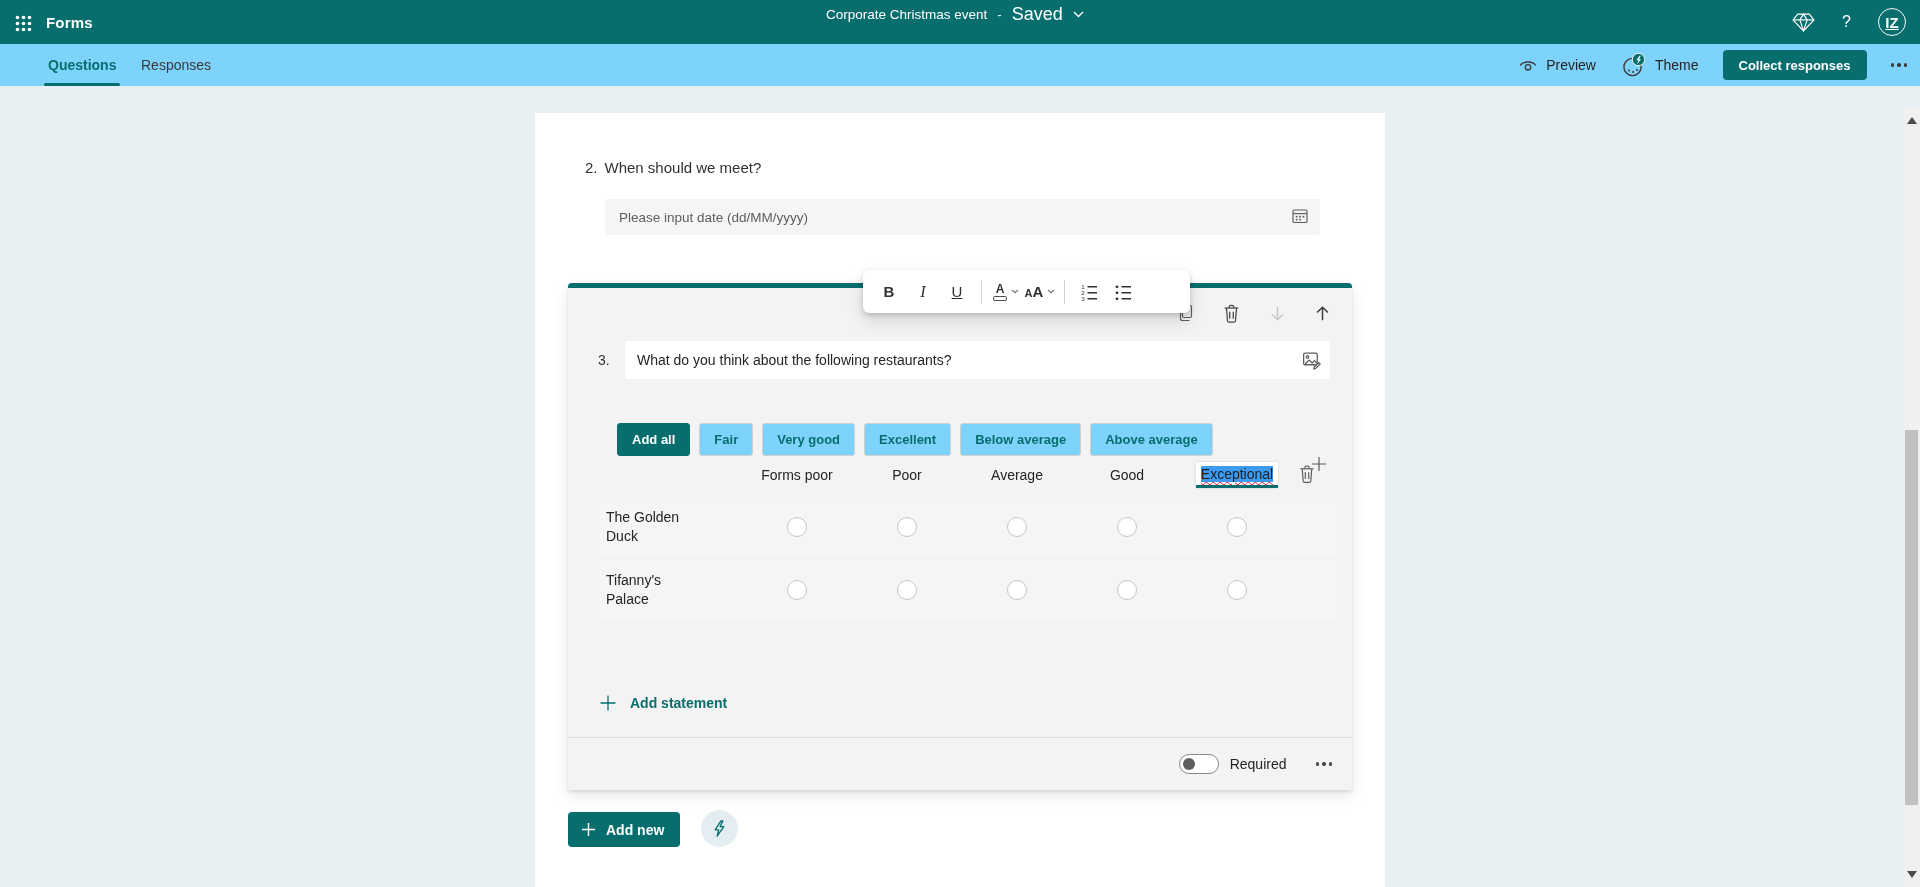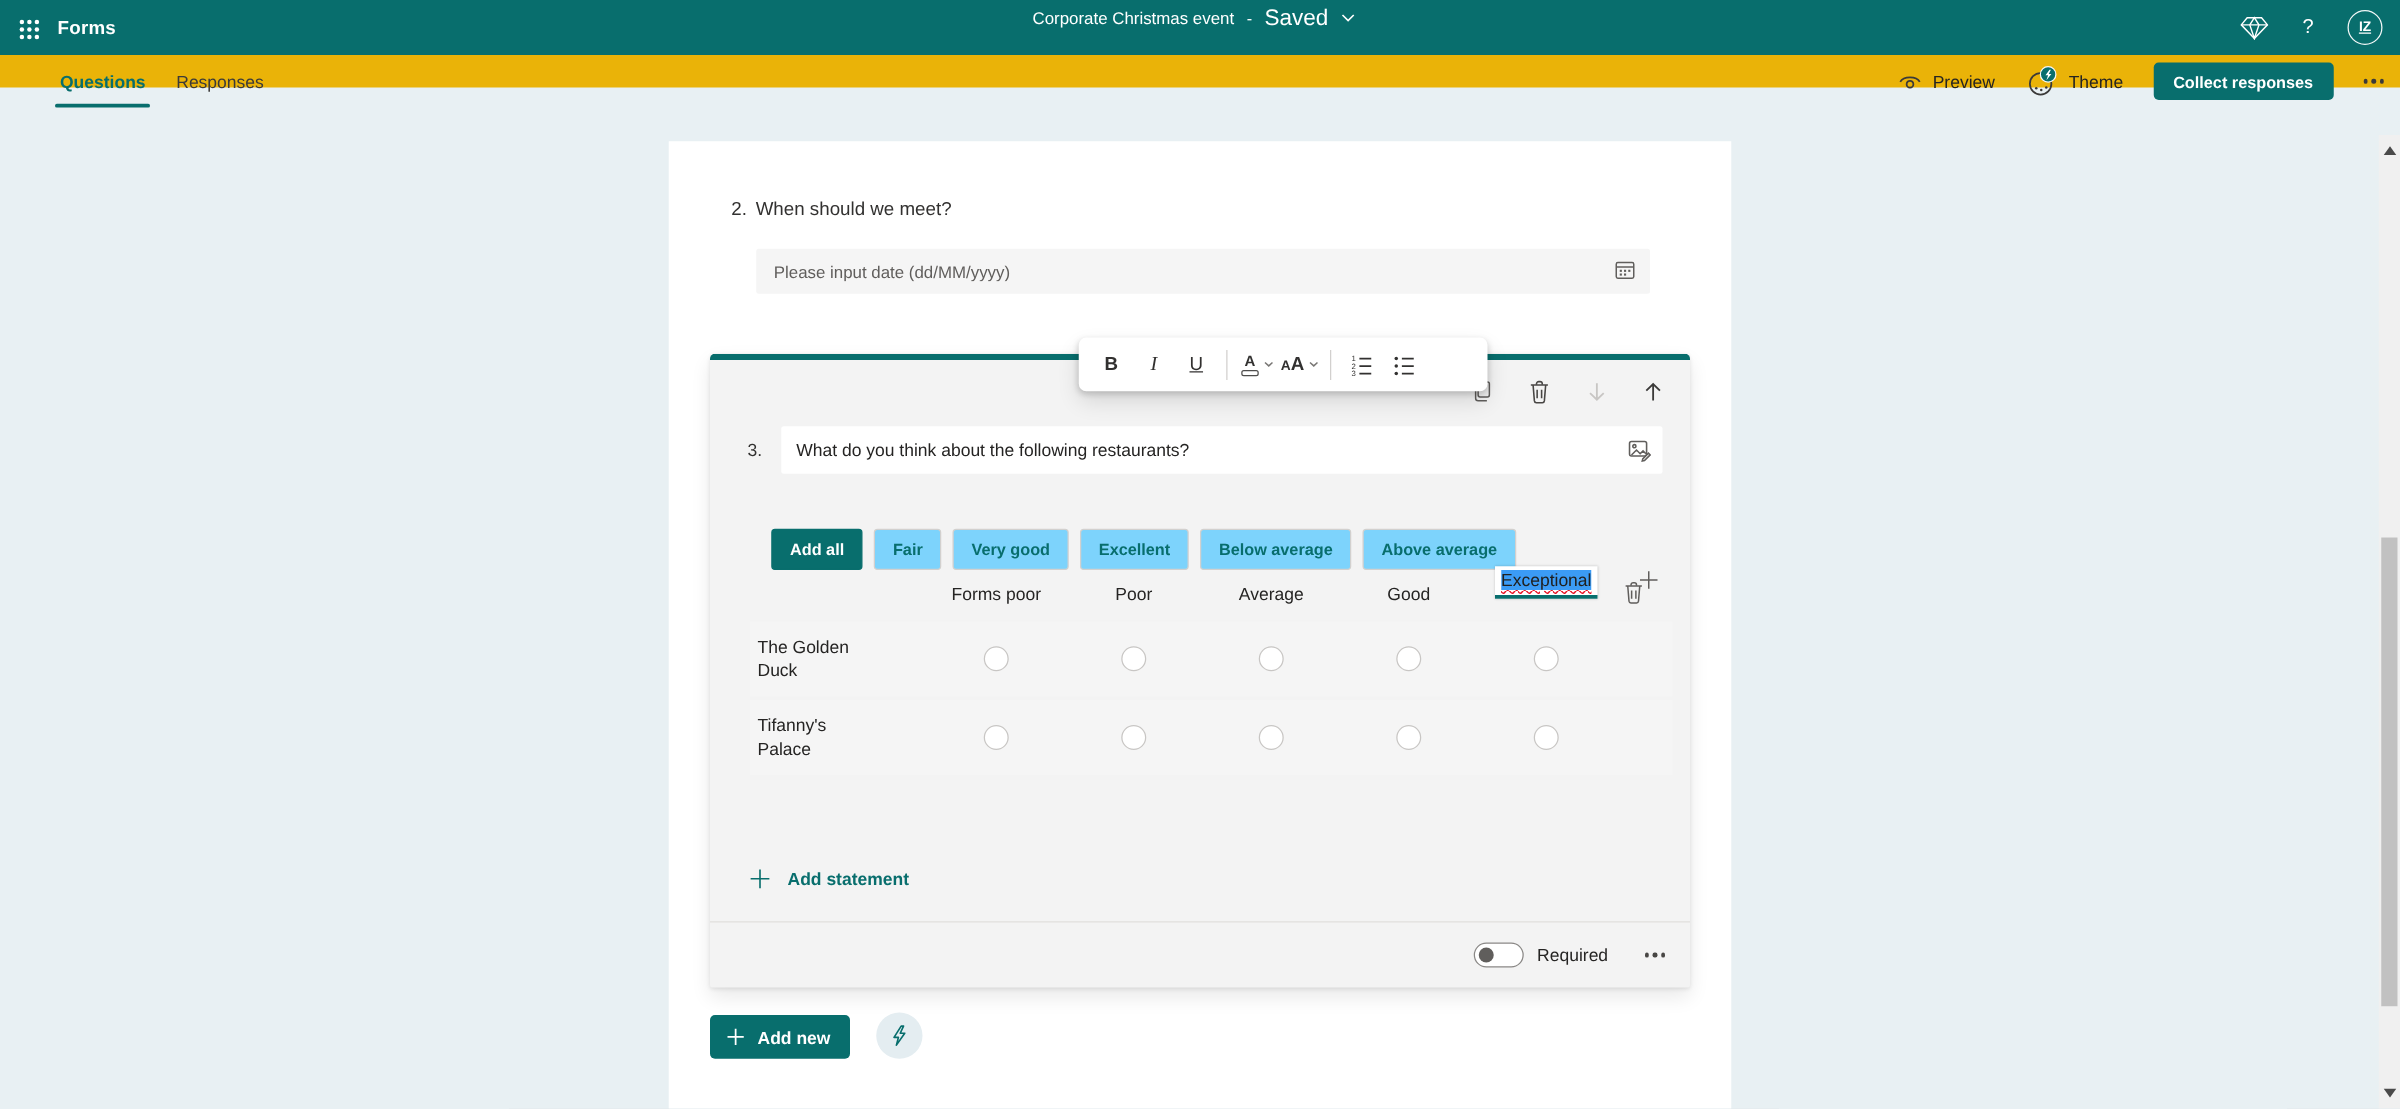--- a/index.html
+++ b/index.html
@@ -10,24 +10,24 @@
   
   #topbar { position:absolute; top:0; left:0; right:0; height:44px; background:var(--teal,#086e6d); color:#fff; }
   .waffle-btn { position:absolute; left:8px; top:8px; width:30px; height:30px; background:none; border:none; display:flex; align-items:center; justify-content:center; cursor:pointer; }
   .app-name { position:absolute; left:46px; top:0; height:44px; display:flex; align-items:center; font-size:15px; font-weight:700; letter-spacing:.2px; }
   .title-group { position:absolute; left:50%; top:0; transform:translateX(-52%); height:28px; display:flex; align-items:center; gap:10px; }
   .form-title { font-size:13.5px; }
   .title-sep { font-size:13px; }
   .save-status { font-size:18px; }
   .top-right { position:absolute; right:14px; top:0; height:44px; display:flex; align-items:center; gap:27px; }
   .help-glyph { font-size:16px; line-height:1; }
-  .avatar { width:28px; height:28px; border:1.5px solid rgba(255,255,255,.95); border-radius:50%; display:flex; align-items:center; justify-content:center; font-size:11px; font-weight:600; cursor:pointer;text-decoration:underline; }
-
-  
-  #tabbar { position:absolute; top:44px; left:0; right:0; height:26px; background:#eab308; }
+  .avatar { width:28px; height:28px; border:1.5px solid rgba(255,255,255,.95); border-radius:50%; display:flex; align-items:center; justify-content:center; font-size:15px; font-weight:600; cursor:pointer;text-decoration:underline; }
+
+  
+  #tabbar { position:absolute; top:44px; left:0; right:0; height:42px; background:#7dd3fc; }
   .tab { position:absolute; top:0; height:42px; display:flex; align-items:center; font-size:14px; cursor:pointer; }
   .tab-questions { left:48px; color:var(--teal,#086e6d); font-weight:600; }
   .tab-questions::after { content:""; position:absolute; left:-4px; right:-4px; bottom:0; height:3px; background:var(--teal,#086e6d); border-radius:2px; }
   .tab-responses { left:141px; color:#3b3a39; }
   .tab-actions { position:absolute; right:13px; top:0; height:42px; display:flex; align-items:center; gap:24px; }
   .bar-action { display:flex; align-items:center; gap:8px; font-size:14px; color:#252423; background:none; border:none; cursor:pointer; font-family:inherit; }
   .collect-btn { height:30px; padding:0 16px; background:var(--teal,#086e6d); color:#fff; font-weight:600; font-size:13px; border:none; border-radius:4px; cursor:pointer; font-family:inherit; }
   .dots { display:flex; gap:3px; align-items:center; background:none; border:none; height:20px; cursor:pointer; }
   .dots i { width:3.5px; height:3.5px; background:#3b3a39; border-radius:50%; display:block; }
 
@@ -67,21 +67,21 @@
 
   .chips-row { position:absolute; left:49px; top:105px; display:flex; gap:9px;margin-top:30px; }
   .chip { height:33px; padding:0 14px; border-radius:3px; font-size:13px; font-weight:600; display:flex; align-items:center;
     border:1px solid #d2d0ce; background:#7dd3fc; color:var(--teal,#086e6d); cursor:pointer; font-family:inherit; }
   .chip-add-all { background:var(--teal,#086e6d); border-color:var(--teal,#086e6d); color:#fff; }
 
   .likert { position:absolute; left:32px; top:165px; width:738px; }
   .lkt-grid { display:grid; grid-template-columns:142px repeat(5,110px) 46px; }
   .lkt-header { height:44px; }
   .lkt-col-label { display:flex; align-items:center; justify-content:center; font-size:14px; color:#252423; cursor:text; }
-  .edit-cell { display:flex; align-items:flex-start; justify-content:center; }
+  .edit-cell { display:flex; align-items:center; justify-content:center; }
   .edit-box { background:#fff; padding:3px 5px 2px; border-bottom:3px solid var(--teal,#086e6d); box-shadow:0 0 2px rgba(0,0,0,.18); cursor:text; }
   .sel-text { font-size:14px; background:var(--selection,#3b9bf5); color:#20201f;
     text-decoration:underline wavy #e81123 1px; text-underline-offset:2px; }
   .lkt-actions { display:flex; align-items:center; position:relative; padding-left:5px; }
   .col-trash-btn { background:none; border:none; width:20px; height:22px; cursor:pointer; }
   .col-plus { position:absolute; left:19px; top:3px; }
 
   .lkt-row { height:60px; margin-bottom:3px; background:#f5f5f5; }
   .lkt-row-white { background:#fff; height:57px; }
   .lkt-statement { padding:0 46px 0 6px; display:flex; align-items:center; font-size:14px; color:#252423; line-height:1.35; cursor:text; }

